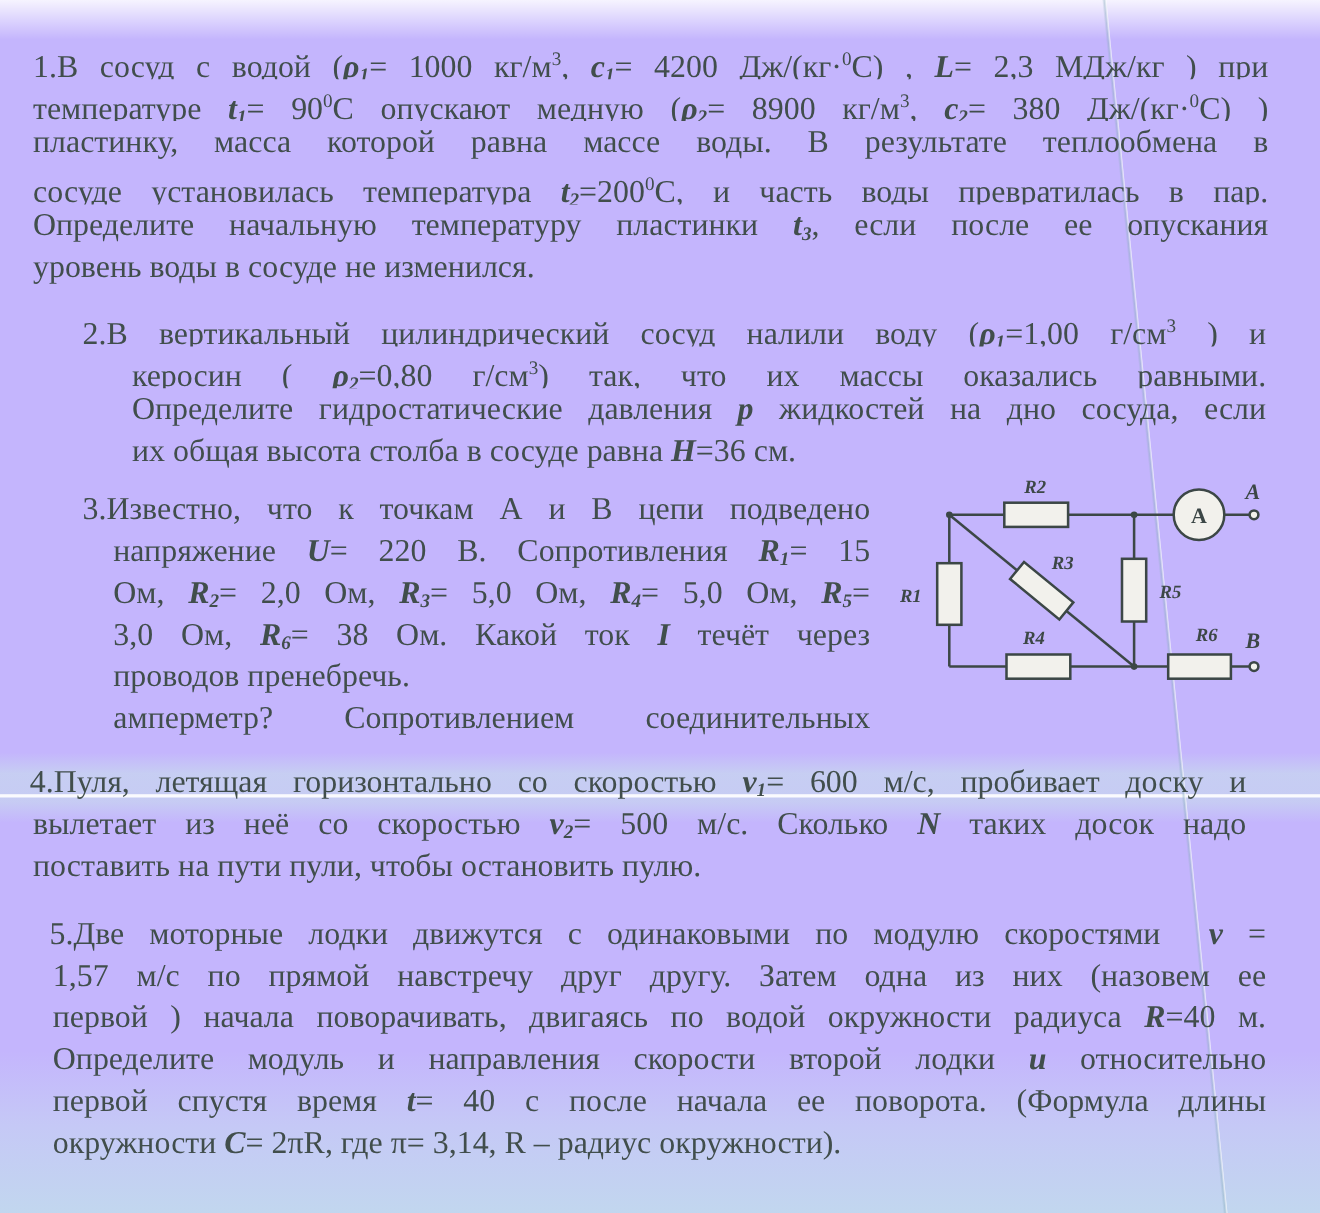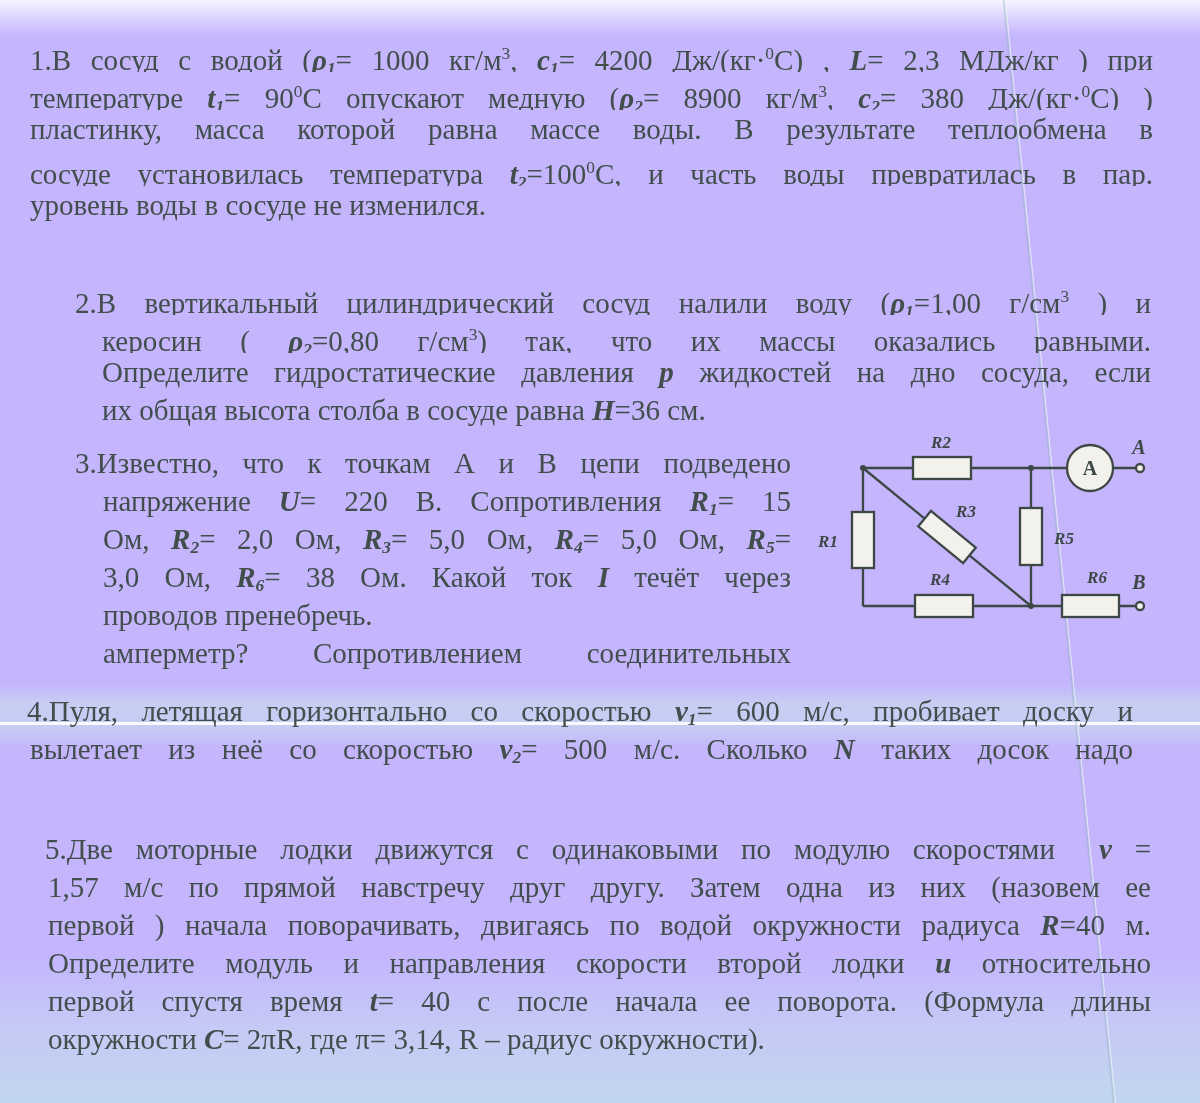--- a/index.html
+++ b/index.html
@@ -28,21 +28,21 @@
   .problem{position:absolute;font-size:29px;}
   #p1{left:30px;top:34px;width:1123px;}
   #p2{left:75px;top:277px;width:1076px;}
   #p3{left:75px;top:444px;width:716px;}
   #p4{left:27px;top:692px;width:1106px;}
   #p5{left:45px;top:830px;width:1106px;}
 
   .tline{height:38px;line-height:38px;overflow:hidden;white-space:normal;}
   .tline.j{text-align:justify;}
   .tline.j::after{content:"";display:inline-block;width:100%;height:0;}
-  #p2 .ind{margin-left:27px;}
+  #p2 .ind{margin-left:45px;}
   #p3 .ind{margin-left:28px;}
   #p4 .ind,#p5 .ind{margin-left:3px;}
 
   .sg-p{}
   .sg-v{font-weight:bold;font-style:italic;}
   .sg-sub{font-weight:bold;font-style:italic;font-size:.6em;vertical-align:-.22em;}
   .sg-sup{font-size:.6em;vertical-align:.62em;}
   .sg-g{display:inline-block;width:44px;}
 
   
@@ -60,40 +60,42 @@
   <div class="band-top"></div>
   <div class="band-mid"></div>
   <div class="fold-line-mid"></div>
   <div class="band-bottom"></div>
   <div class="crease-vert"></div>
 
   <div class="problem" id="p1">
       <div class="tline j"><span class="sg-p">1.В сосуд с водой (</span><span class="sg-v">ρ</span><span class="sg-sub">1</span><span class="sg-p">= 1000 кг/м</span><span class="sg-sup">3</span><span class="sg-p">, </span><span class="sg-v">c</span><span class="sg-sub">1</span><span class="sg-p">= 4200 Дж/(кг·</span><span class="sg-sup">0</span><span class="sg-p">С) , </span><span class="sg-v">L</span><span class="sg-p">= 2,3 МДж/кг ) при</span></div>
       <div class="tline j"><span class="sg-p">температуре </span><span class="sg-v">t</span><span class="sg-sub">1</span><span class="sg-p">= 90</span><span class="sg-sup">0</span><span class="sg-p">С опускают медную (</span><span class="sg-v">ρ</span><span class="sg-sub">2</span><span class="sg-p">= 8900 кг/м</span><span class="sg-sup">3</span><span class="sg-p">, </span><span class="sg-v">c</span><span class="sg-sub">2</span><span class="sg-p">= 380 Дж/(кг·</span><span class="sg-sup">0</span><span class="sg-p">С) )</span></div>
       <div class="tline j"><span class="sg-p">пластинку, масса которой равна массе воды. В результате теплообмена в</span></div>
-      <div class="tline j"><span class="sg-p">сосуде установилась температура </span><span class="sg-v">t</span><span class="sg-sub">2</span><span class="sg-p">=100</span><span class="sg-sup">0</span><span class="sg-p">С, и часть воды превратилась в пар.</span></div>
+      <div class="tline j"><span class="sg-p">сосуде установилась температура </span><span class="sg-v">t</span><span class="sg-sub">2</span><span class="sg-p">=200</span><span class="sg-sup">0</span><span class="sg-p">С, и часть воды превратилась в пар.</span></div>
+      <div class="tline j"><span class="sg-p">Определите начальную температуру пластинки </span><span class="sg-v">t</span><span class="sg-sub">3</span><span class="sg-p">, если после ее опускания</span></div>
       <div class="tline"><span class="sg-p">уровень воды в сосуде не изменился.</span></div>
     </div>
   <div class="problem" id="p2">
       <div class="tline j"><span class="sg-p">2.В вертикальный цилиндрический сосуд налили воду (</span><span class="sg-v">ρ</span><span class="sg-sub">1</span><span class="sg-p">=1,00 г/см</span><span class="sg-sup">3</span><span class="sg-p"> ) и</span></div>
       <div class="tline j ind"><span class="sg-p">керосин ( </span><span class="sg-v">ρ</span><span class="sg-sub">2</span><span class="sg-p">=0,80 г/см</span><span class="sg-sup">3</span><span class="sg-p">) так, что их массы оказались равными.</span></div>
       <div class="tline j ind"><span class="sg-p">Определите гидростатические давления </span><span class="sg-v">p</span><span class="sg-p"> жидкостей на дно сосуда, если</span></div>
       <div class="tline ind"><span class="sg-p">их общая высота столба в сосуде равна </span><span class="sg-v">H</span><span class="sg-p">=36 см.</span></div>
     </div>
   <div class="problem" id="p3">
       <div class="tline j"><span class="sg-p">3.Известно, что к точкам А и В цепи подведено</span></div>
       <div class="tline j ind"><span class="sg-p">напряжение </span><span class="sg-v">U</span><span class="sg-p">= 220 В. Сопротивления </span><span class="sg-v">R</span><span class="sg-sub">1</span><span class="sg-p">= 15</span></div>
       <div class="tline j ind"><span class="sg-p">Ом, </span><span class="sg-v">R</span><span class="sg-sub">2</span><span class="sg-p">= 2,0 Ом, </span><span class="sg-v">R</span><span class="sg-sub">3</span><span class="sg-p">= 5,0 Ом, </span><span class="sg-v">R</span><span class="sg-sub">4</span><span class="sg-p">= 5,0 Ом, </span><span class="sg-v">R</span><span class="sg-sub">5</span><span class="sg-p">=</span></div>
       <div class="tline j ind"><span class="sg-p">3,0 Ом, </span><span class="sg-v">R</span><span class="sg-sub">6</span><span class="sg-p">= 38 Ом. Какой ток </span><span class="sg-v">I</span><span class="sg-p"> течёт через</span></div>
       <div class="tline ind"><span class="sg-p">проводов пренебречь.</span></div>
       <div class="tline j ind"><span class="sg-p">амперметр? Сопротивлением соединительных</span></div>
     </div>
   <div class="problem" id="p4">
       <div class="tline j"><span class="sg-p">4.Пуля, летящая горизонтально со скоростью </span><span class="sg-v">v</span><span class="sg-sub">1</span><span class="sg-p">= 600 м/с, пробивает доску и</span></div>
       <div class="tline j ind"><span class="sg-p">вылетает из неё со скоростью </span><span class="sg-v">v</span><span class="sg-sub">2</span><span class="sg-p">= 500 м/с. Сколько </span><span class="sg-v">N</span><span class="sg-p"> таких досок надо</span></div>
+      <div class="tline ind"><span class="sg-p">поставить на пути пули, чтобы остановить пулю.</span></div>
     </div>
   <div class="problem" id="p5">
       <div class="tline j"><span class="sg-p">5.Две моторные лодки движутся с одинаковыми по модулю скоростями</span><span class="sg-g"></span><span class="sg-v">v</span><span class="sg-p"> =</span></div>
       <div class="tline j ind"><span class="sg-p">1,57 м/с по прямой навстречу друг другу. Затем одна из них (назовем ее</span></div>
       <div class="tline j ind"><span class="sg-p">первой ) начала поворачивать, двигаясь по водой окружности радиуса </span><span class="sg-v">R</span><span class="sg-p">=40 м.</span></div>
       <div class="tline j ind"><span class="sg-p">Определите модуль и направления скорости второй лодки </span><span class="sg-v">u</span><span class="sg-p"> относительно</span></div>
       <div class="tline j ind"><span class="sg-p">первой спустя время </span><span class="sg-v">t</span><span class="sg-p">= 40 с после начала ее поворота. (Формула длины</span></div>
       <div class="tline ind"><span class="sg-p">окружности </span><span class="sg-v">C</span><span class="sg-p">= 2πR, где π= 3,14, R – радиус окружности).</span></div>
     </div>
 

